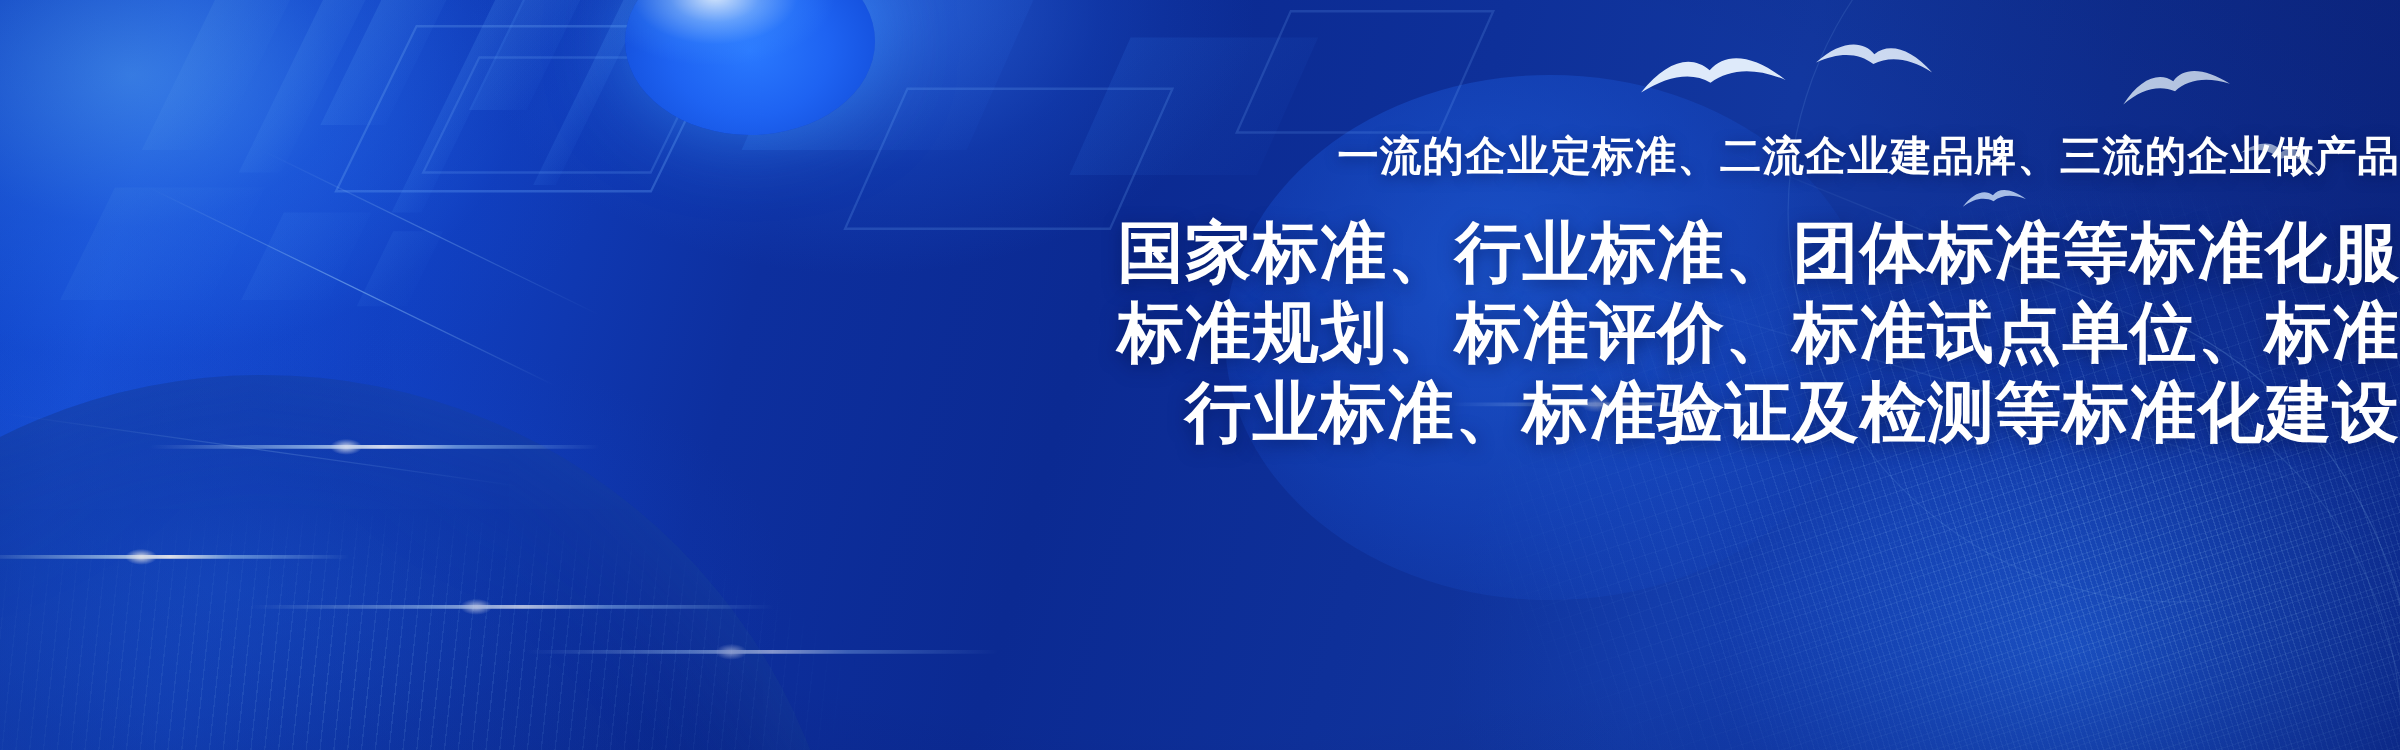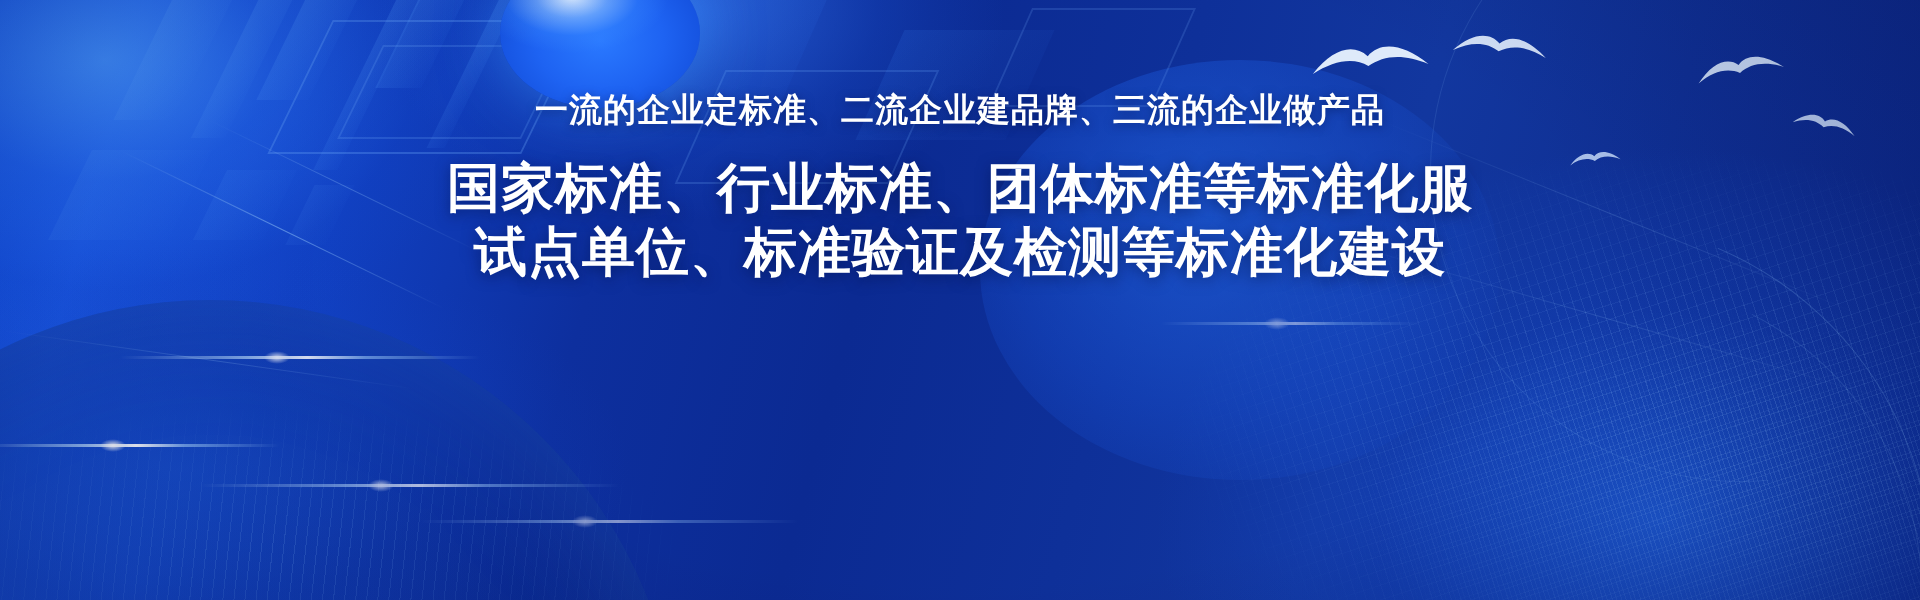--- a/index.html
+++ b/index.html
@@ -195,22 +195,22 @@
 
   
   .gull { position: absolute; }
   .gull svg { display: block; }
 
   
   .text-wrap {
     position: absolute;
     left: 0;
     right: 0;
-    top: 88px;
-    text-align: center;
+    top: 103px;
+    text-align: right;
     z-index: 20;
   }
   .headline {
     color: #ffffff;
     font-size: 33px;
     font-weight: 700;
     letter-spacing: 1px;
     line-height: 44px;
     text-shadow: 0 2px 10px rgba(0,20,80,.55);
     white-space: nowrap;
@@ -304,17 +304,18 @@
   <div class="streak" style="left:200px; top:484px; width:420px; opacity:.7;"></div>
   <div class="streak" style="left:420px; top:520px; width:380px; opacity:.5;"></div>
   <div class="streak" style="left:1160px; top:322px; width:260px; opacity:.45;"></div>
 
   <div class="layer bg-vignette"></div>
 
   <div class="text-wrap">
     <div class="headline">一流的企业定标准、二流企业建品牌、三流的企业做产品</div>
     <div class="paragraph">
       <span class="ln">国家标准、行业标准、团体标准等标准化服</span>
-      <span class="ln">试点单位、标准验证及检测等标准化建设</span>
+      <span class="ln">标准规划、标准评价、标准试点单位、标准</span>
+      <span class="ln">行业标准、标准验证及检测等标准化建设</span>
     </div>
   </div>
 
 </div>
 
 </body></html>

